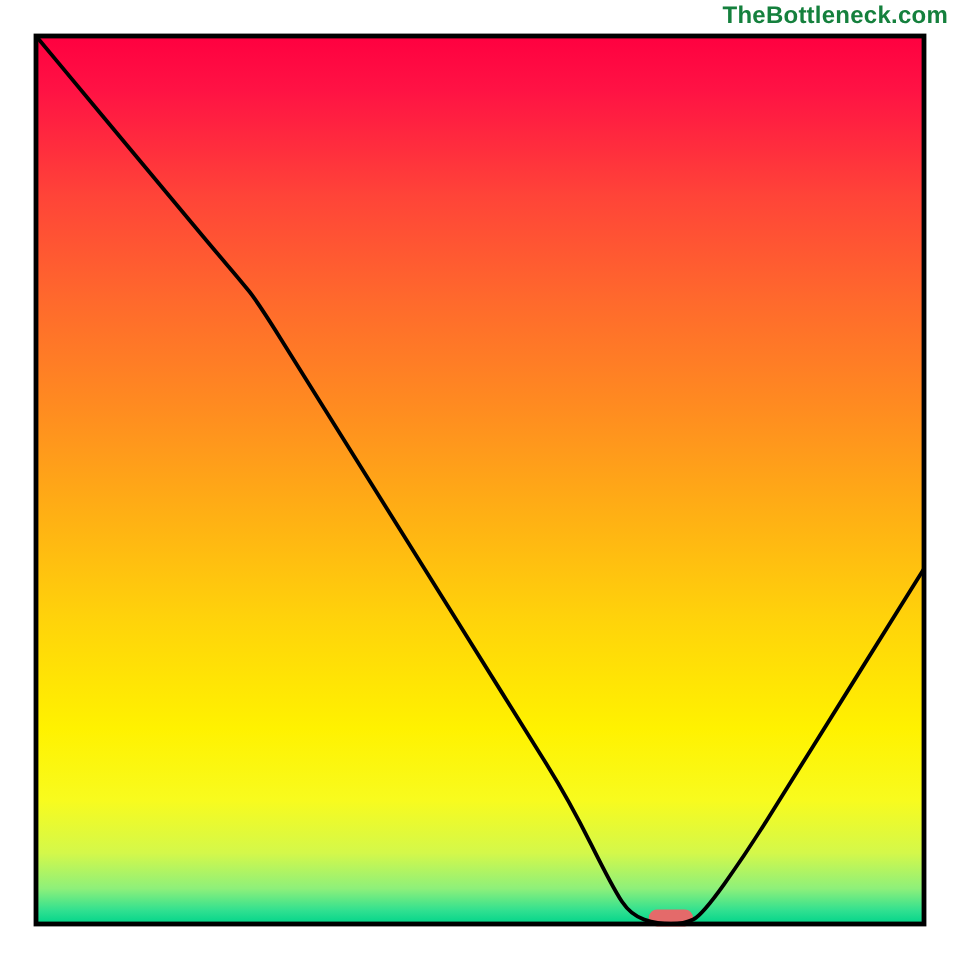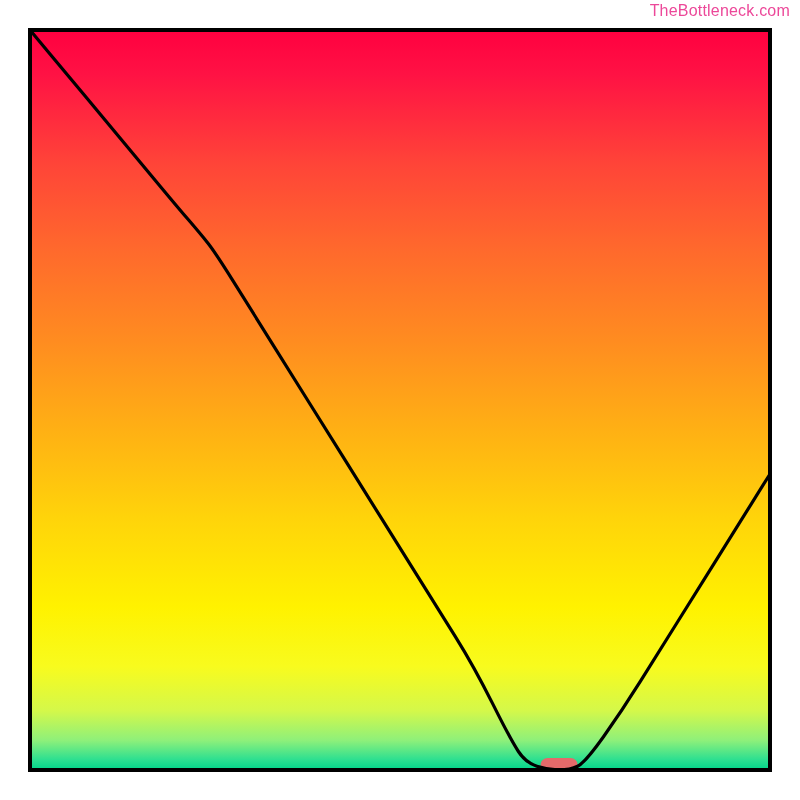--- a/index.html
+++ b/index.html
@@ -16,23 +16,23 @@
     top: 0;
     width: 800px;
     height: 800px;
     box-sizing: border-box;
   }
   .watermark {
     position: absolute;
     top: 2px;
     right: 10px;
     font-family: Arial, Helvetica, sans-serif;
-    font-size: 16px;
-    font-weight: normal;
-    color: #ec4899;
+    font-size: 20px;
+    font-weight: bold;
+    color: #15803d;
     letter-spacing: 0.2px;
     z-index: 20;
   }
   svg {
     position: absolute;
     left: 0;
     top: 0;
     z-index: 10;
   }
 </style>

